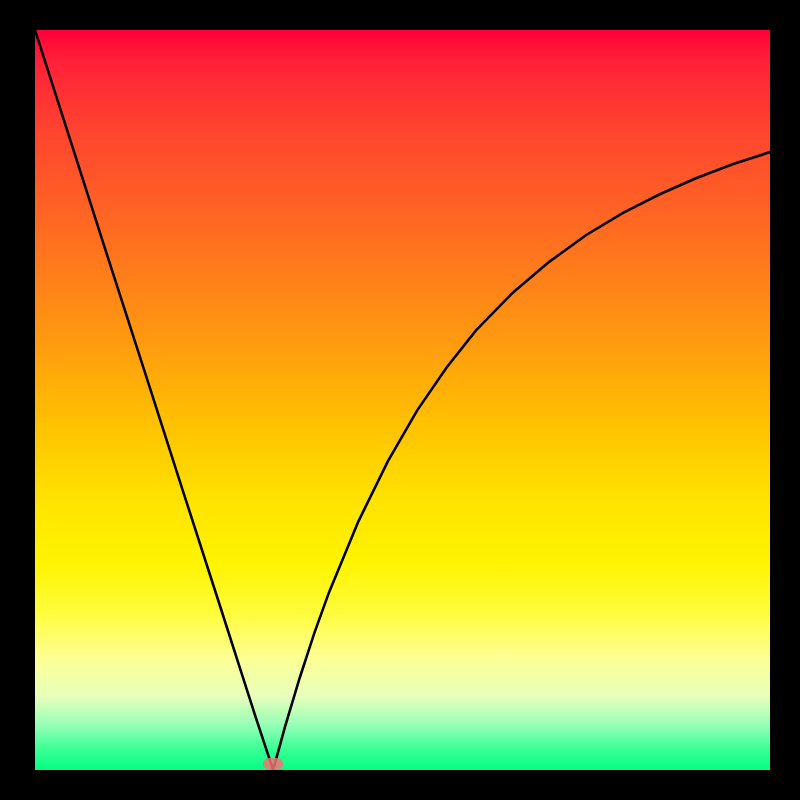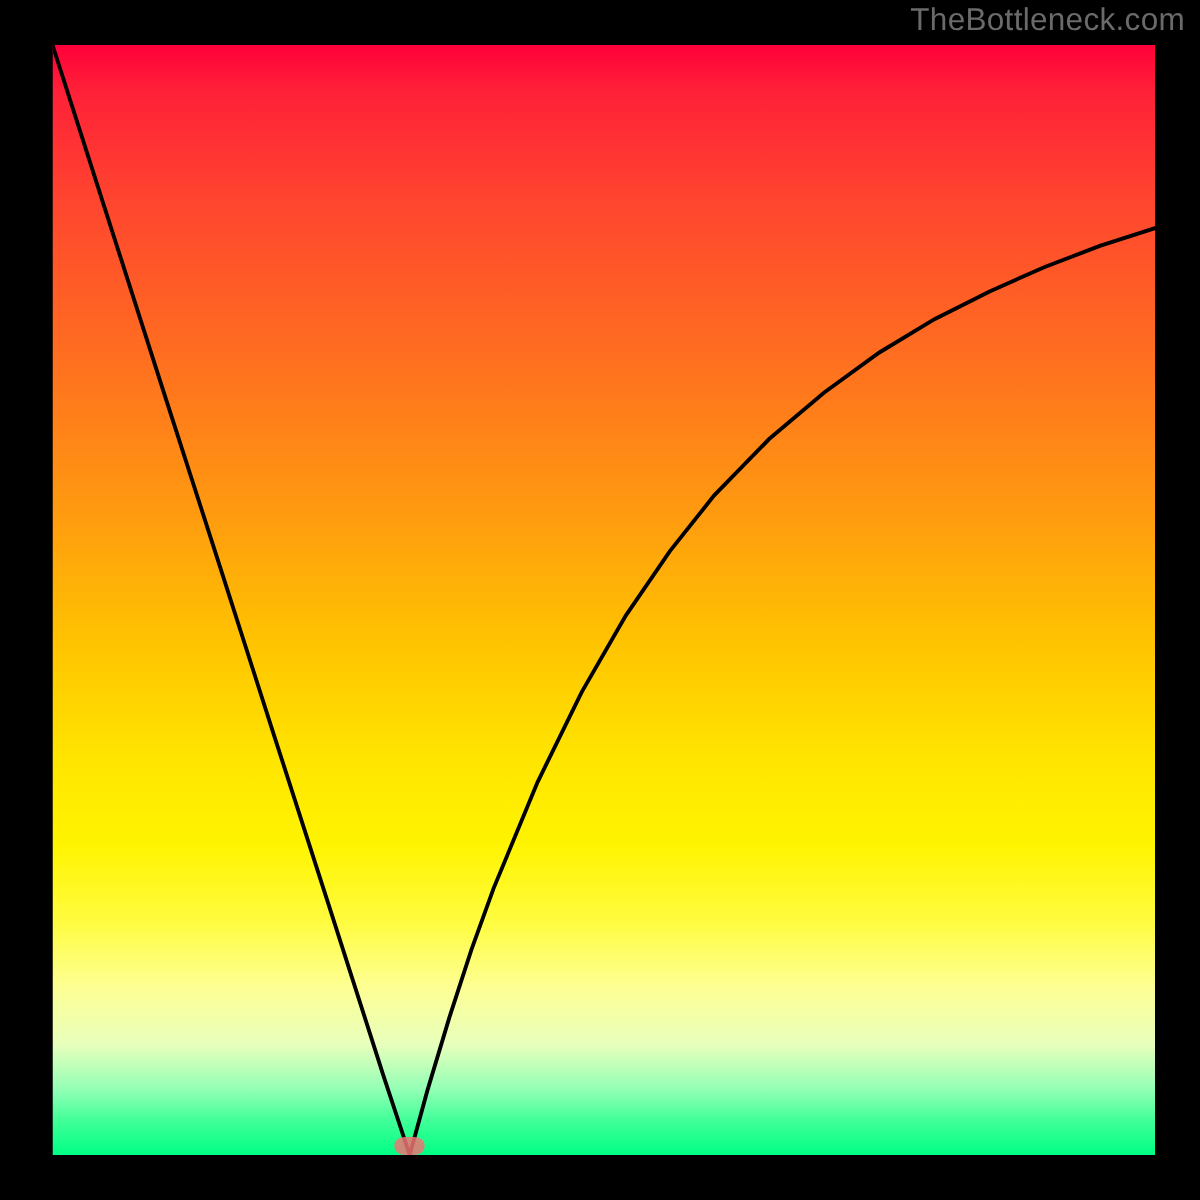--- a/index.html
+++ b/index.html
@@ -71,21 +71,20 @@
     background: #ee7474;
     opacity: 0.85;
     transform: translate(-50%, -50%);
     z-index: 5;
   }
 </style>
 </head>
 <body>
 
 <div class="frame">
-  <div class="watermark">TheBottleneck.com</div>
   <div class="plot-area">
     <div class="gradient-bg"></div>
     <svg class="curve" viewBox="0 0 100 100" preserveAspectRatio="none">
       <path id="curve-left" fill="none" stroke="#000" stroke-width="0.35" stroke-linecap="round" d="M0.000 0.000 L5.000 15.500 L10.000 31.000 L15.000 46.400 L20.000 61.900 L25.000 77.300 L30.000 92.800 L32.400 100.000"></path>
       <path id="curve-right" fill="none" stroke="#000" stroke-width="0.35" stroke-linecap="round" d="M32.400 100.000 L34.000 94.200 L36.000 87.600 L38.000 81.500 L40.000 76.000 L44.000 66.400 L48.000 58.300 L52.000 51.400 L56.000 45.600 L60.000 40.600 L65.000 35.500 L70.000 31.300 L75.000 27.700 L80.000 24.700 L85.000 22.200 L90.000 20.000 L95.000 18.100 L100.000 16.500"></path>
     </svg>
     <div class="marker" id="marker" style="left: 32.4%; top: 99.2%;"></div>
   </div>
 </div>
 

